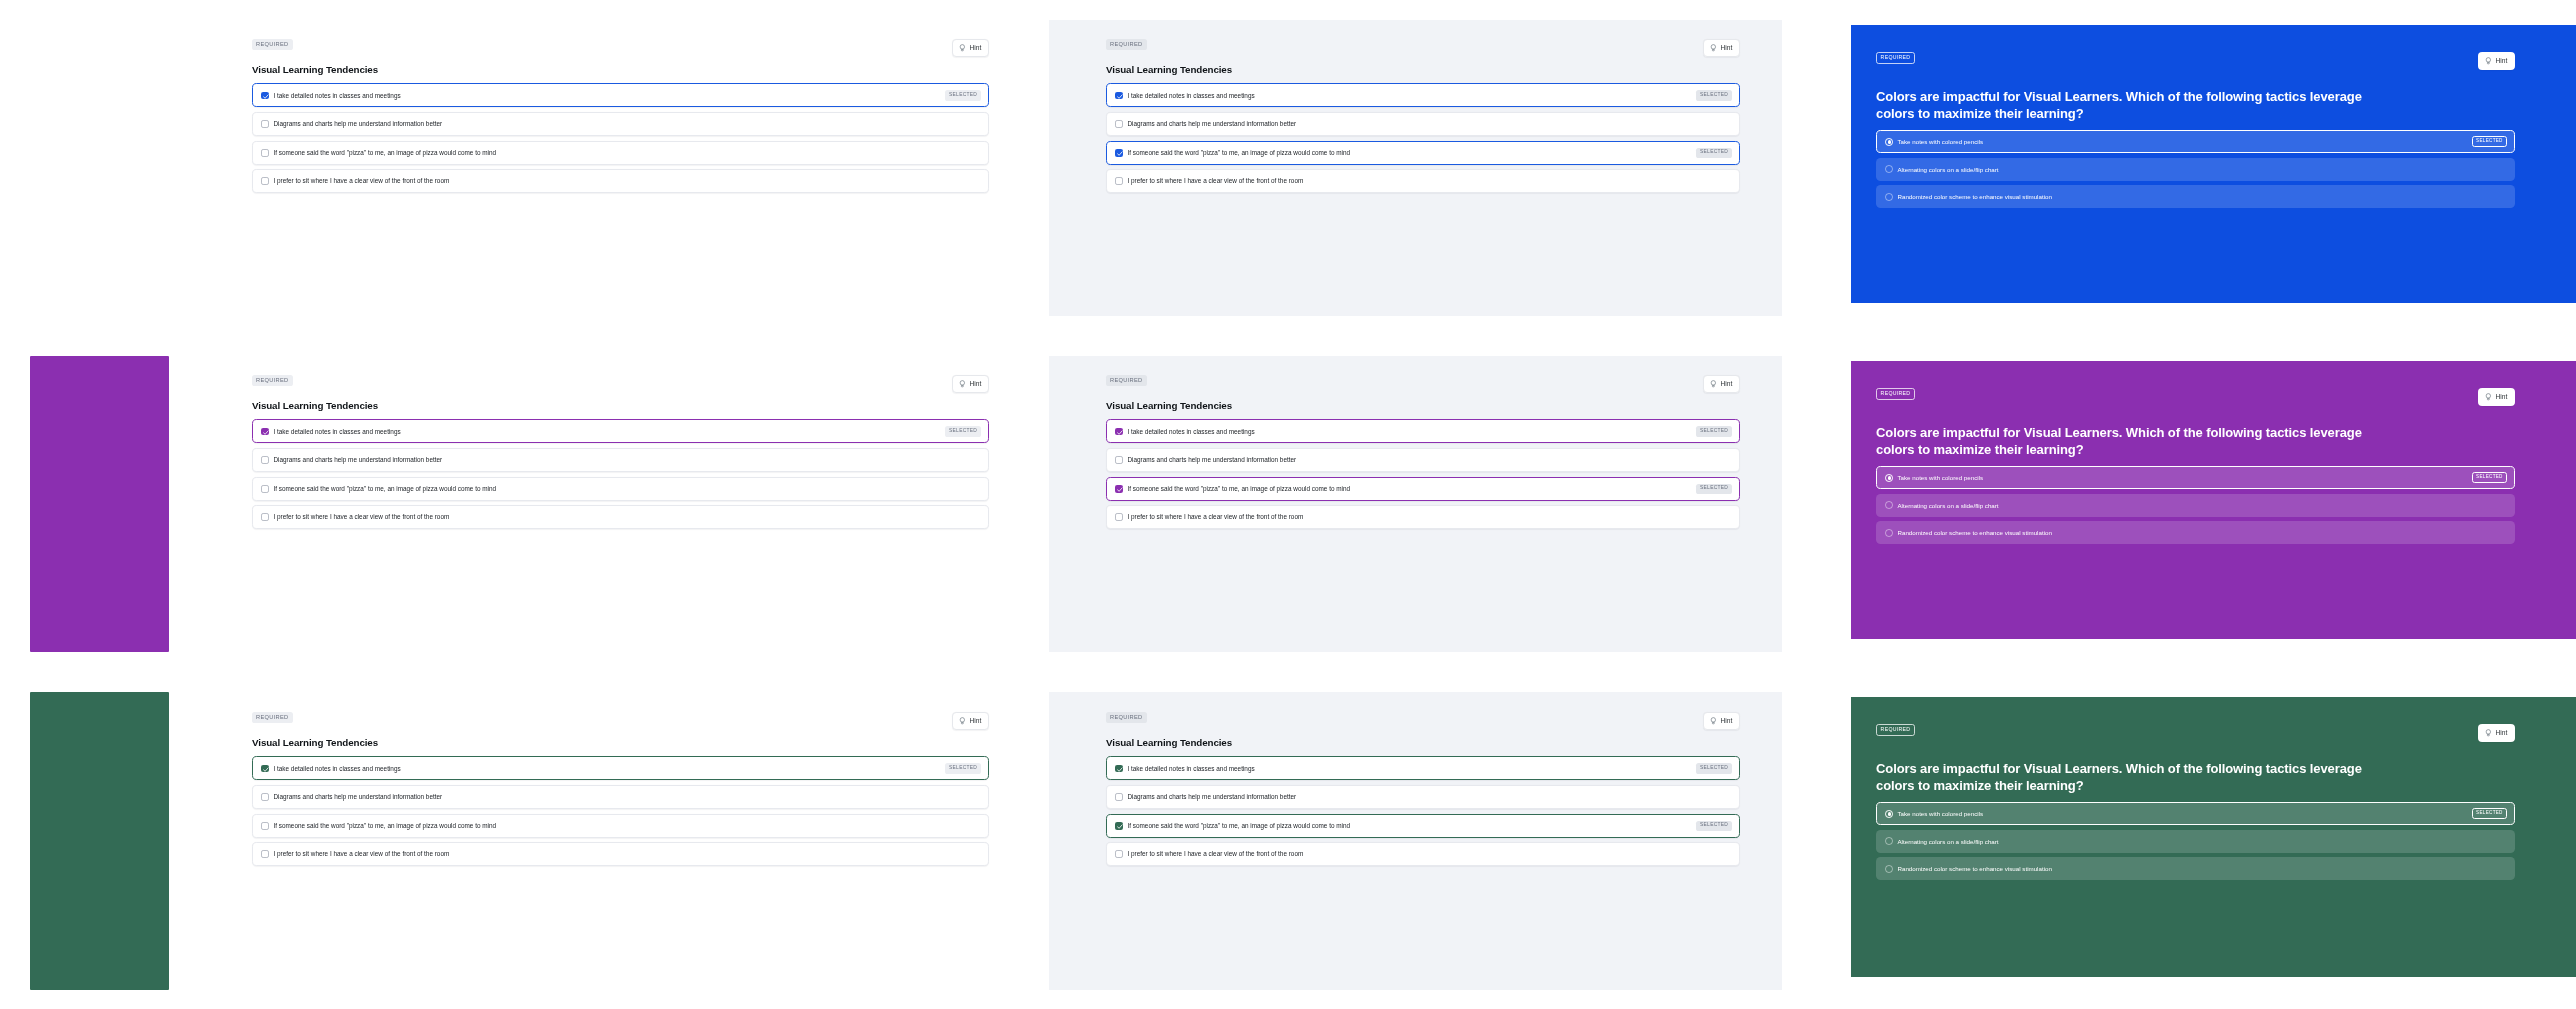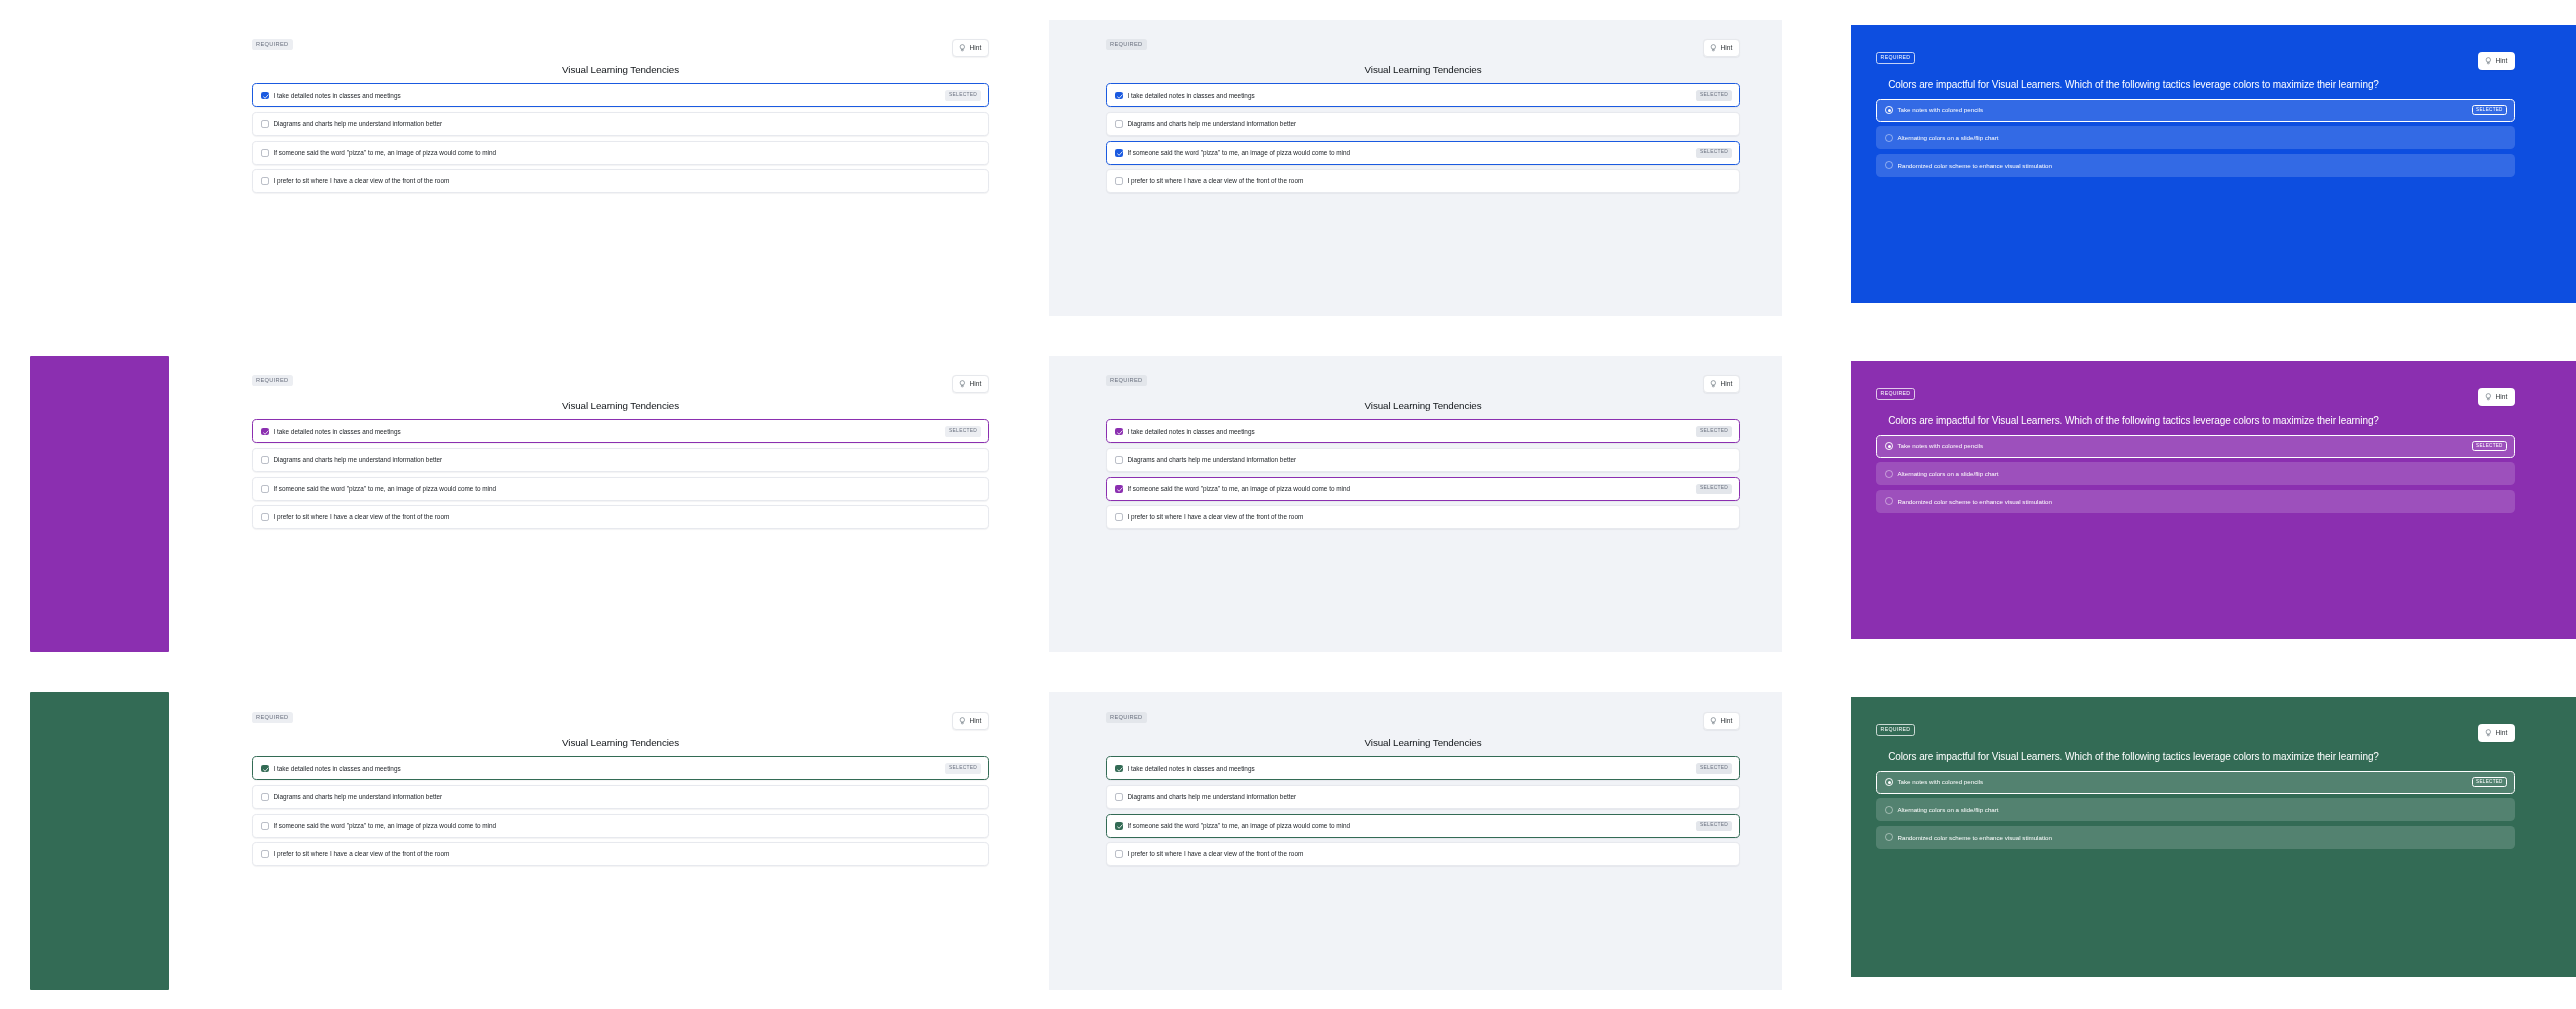--- a/index.html
+++ b/index.html
@@ -75,26 +75,25 @@
     padding:4.1px 6.7px 4.1px 5.7px;
     font-size:6.7px;
     color:#2f3438;
     box-shadow:0 0.5px 1px rgba(16,24,40,.05);
     line-height:1;
     white-space:nowrap;
   }
   .hint-btn .bulb{width:6.7px;height:7.7px;display:block;flex:none;}
   .q-title{
     font-size:9.8px;
-    font-weight:400;
+    font-weight:700;
     color:#101418;
     margin:6.7px 0 0 0;
     line-height:1.3;
     letter-spacing:-0.1px;
-    text-align:center;
   }
 
   .options{margin-top:7.2px;}
   .opt{
     position:relative;
     box-sizing:border-box;
     display:flex;
     align-items:center;
     background:#ffffff;
     border:0.5px solid #e7e9ee;
@@ -148,21 +147,21 @@
 
   
   .brand .badge-required{
     background:transparent;
     border:0.5px solid rgba(255,255,255,.75);
     color:#ffffff;
     border-radius:2.6px;
     font-size:5.2px;
     padding:2.1px 3.6px;
   }
-  .brand .q-title{color:#ffffff;font-size:10px;line-height:1.35;margin-top:8px;}
+  .brand .q-title{color:#ffffff;font-size:13px;line-height:1.35;margin-top:18px;}
   .brand .opt{
     background:rgba(255,255,255,.16);
     border:0.5px solid transparent;
     box-shadow:none;
     height:23px;
   }
   .brand .opt.selected{
     border:0.8px solid #ffffff;
     background:rgba(255,255,255,.16);
   }

